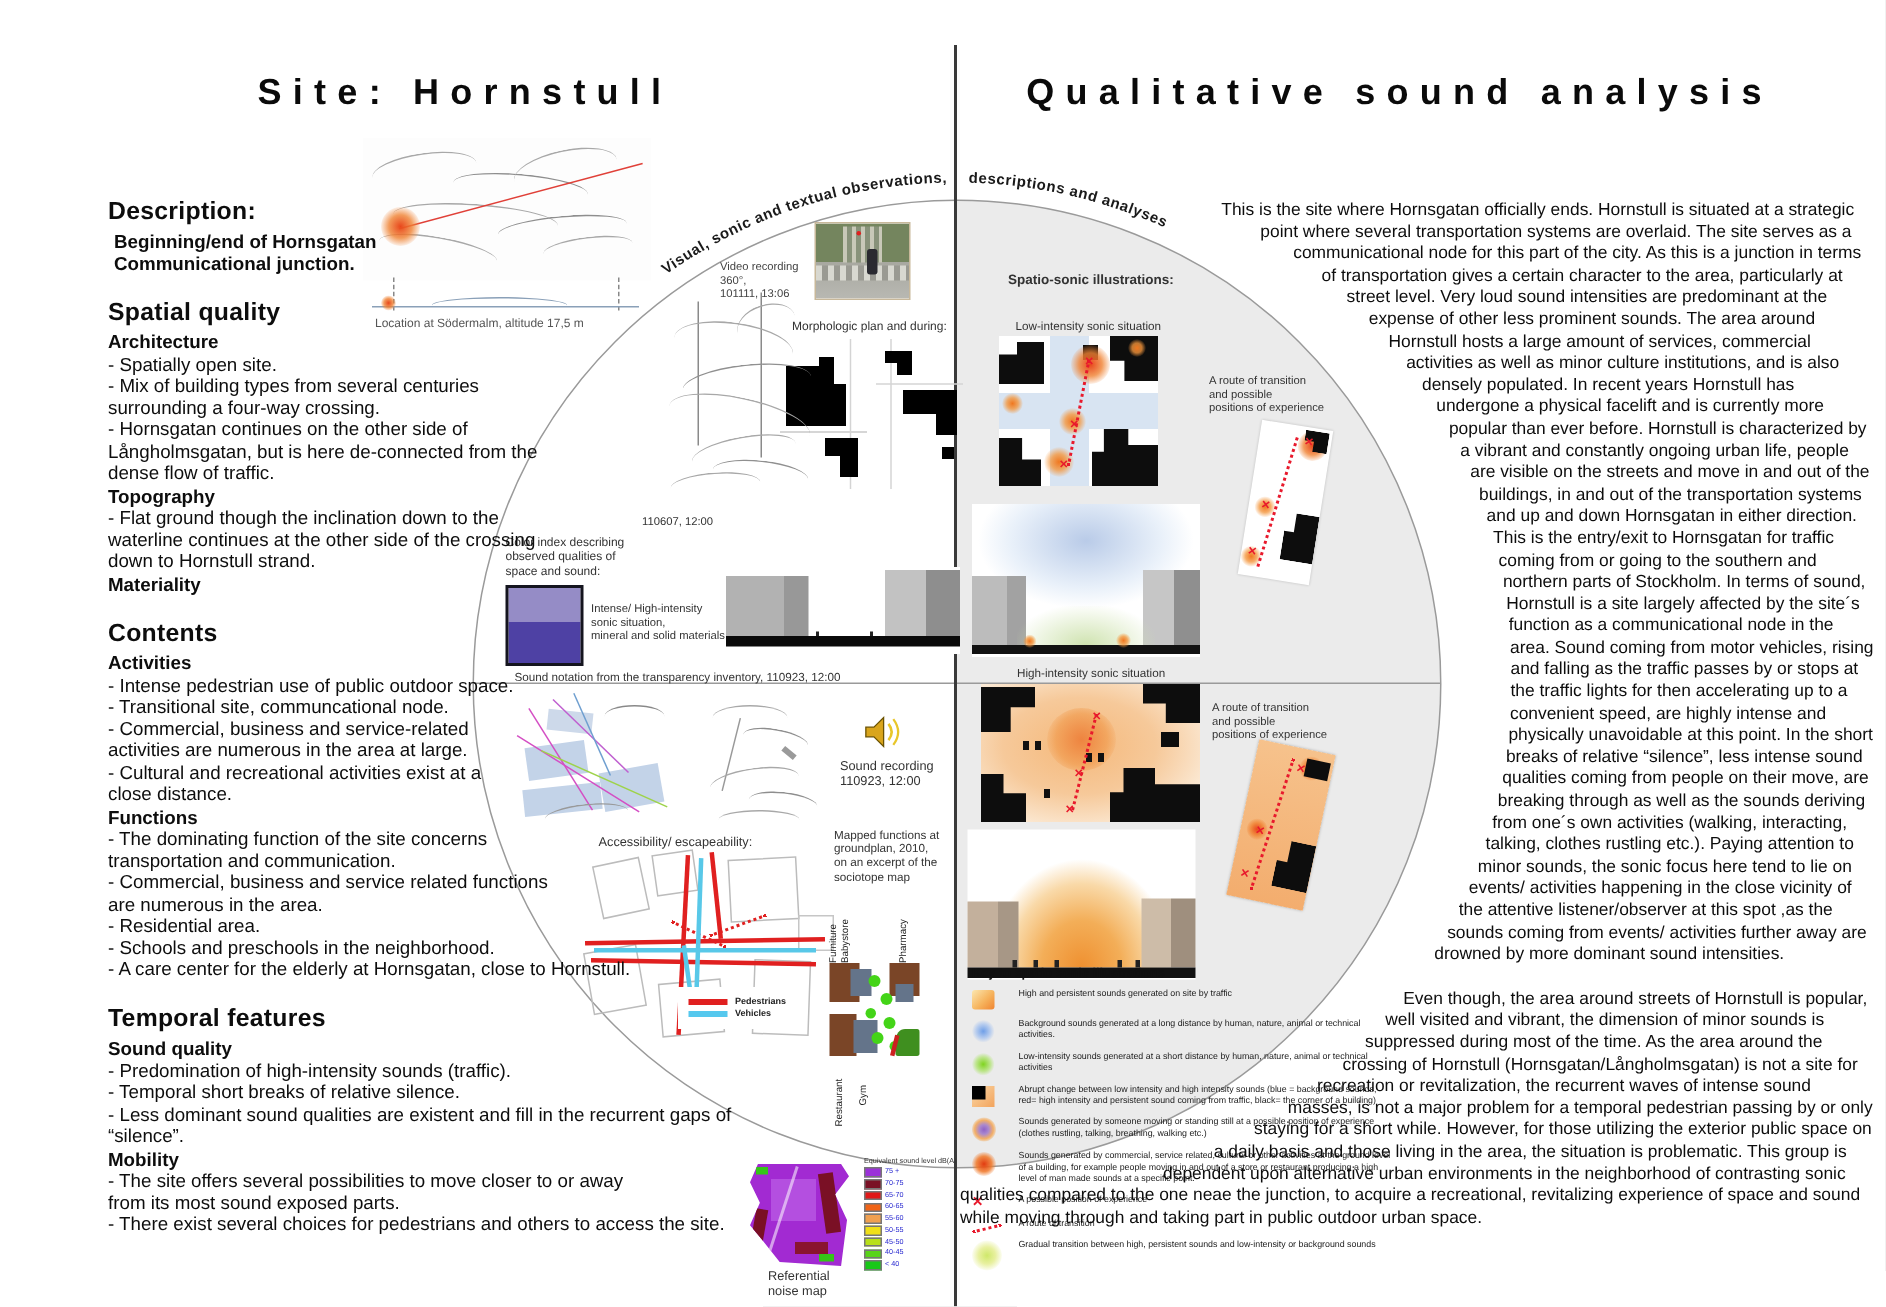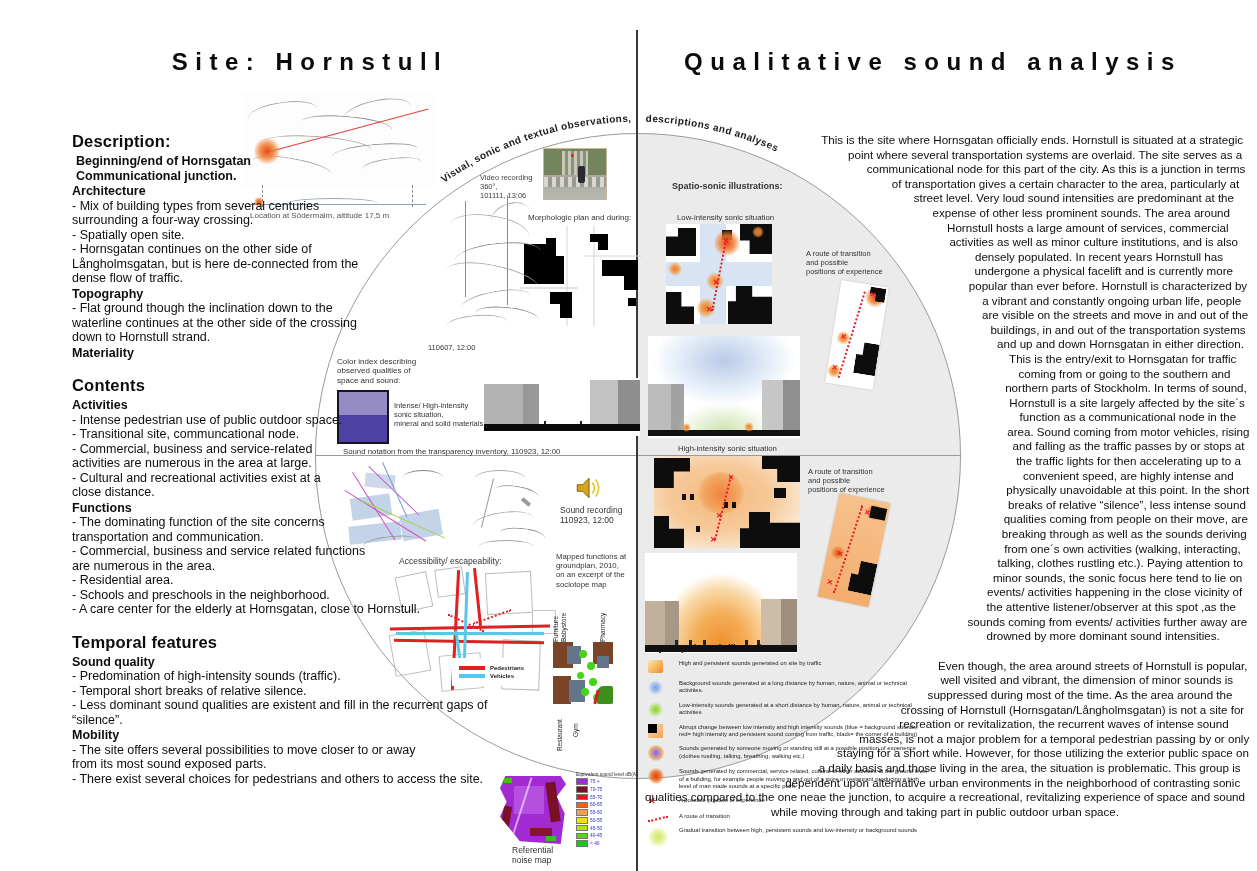--- a/index.html
+++ b/index.html
@@ -14,21 +14,21 @@
           border:1px solid #9a9a9a;background:linear-gradient(90deg,#ffffff 50%,#ebebeb 50%);overflow:hidden}
   .circle-hline{position:absolute;left:0;top:321px;width:100%;height:0;border-top:1px solid #9a9a9a}
   
   .leftcol{position:absolute;left:72px;top:116px;width:446px;font-size:12.5px;line-height:1.16;color:#0d0d0d}
   .leftcol h2{font-size:16.5px;margin:16px 0 3px 0;letter-spacing:0.2px}
   .leftcol .sub{font-weight:bold;margin-top:1px}
   .leftcol .desc{font-weight:bold;margin-left:4px}
   .leftcol .blist{white-space:pre-line}
   
   .rightcol{position:absolute;left:640px;top:133px;width:610px;font-size:11.6px;line-height:1.26;
-            text-align:center;color:#0d0d0d}
+            text-align:left;color:#0d0d0d}
   .wrapshape{float:left;width:368px;height:645px;shape-outside:ellipse(345px 325px at 0px 320px);shape-margin:22px}
   .rightcol p{margin:0}
   .rightcol p + p{margin-top:15px}
   
   .bld{position:absolute;background:#0d0d0d}
   .glowO{position:absolute;border-radius:50%;background:radial-gradient(circle,#f07820 0%,rgba(244,150,60,.78) 38%,rgba(250,190,120,0) 72%)}
   .glowR{position:absolute;border-radius:50%;background:radial-gradient(circle,#e8481c 0%,rgba(240,130,50,.8) 42%,rgba(250,190,120,0) 75%)}
   .xi{position:absolute;color:#e8192c;font-weight:700;font-size:7.5px;line-height:1}
   .route{position:absolute;width:0;border-left:2.2px dotted #e8192c}
   .scrib{position:absolute;border-top:1px solid #a8a8a8;border-radius:50%}
@@ -450,23 +450,24 @@
           <div class="ks9"></div>
         </div>
         <div class="klabel">Gradual transition between high, persistent sounds and low-intensity or background sounds</div>
       </div>
   </div>
 
   <div class="leftcol">
     <h2>Description:</h2>
     <div class="desc blist"><div>Beginning/end of Hornsgatan</div><div>Communicational junction.</div></div>
 
+    <h2>Spatial quality</h2>
     <div class="sub">Architecture</div>
-    <div class="blist"><div>- Mix of building types from several centuries
-surrounding a four-way crossing.</div><div>- Spatially open site.</div><div>- Hornsgatan continues on the other side of
+    <div class="blist"><div>- Spatially open site.</div><div>- Mix of building types from several centuries
+surrounding a four-way crossing.</div><div>- Hornsgatan continues on the other side of
 Långholmsgatan, but is here de-connected from the
 dense flow of traffic.</div></div>
     <div class="sub">Topography</div>
     <div class="blist"><div>- Flat ground though the inclination down to the
 waterline continues at the other side of the crossing
 down to Hornstull strand.</div></div>
     <div class="sub">Materiality</div>
 
     <h2>Contents</h2>
     <div class="sub">Activities</div>

